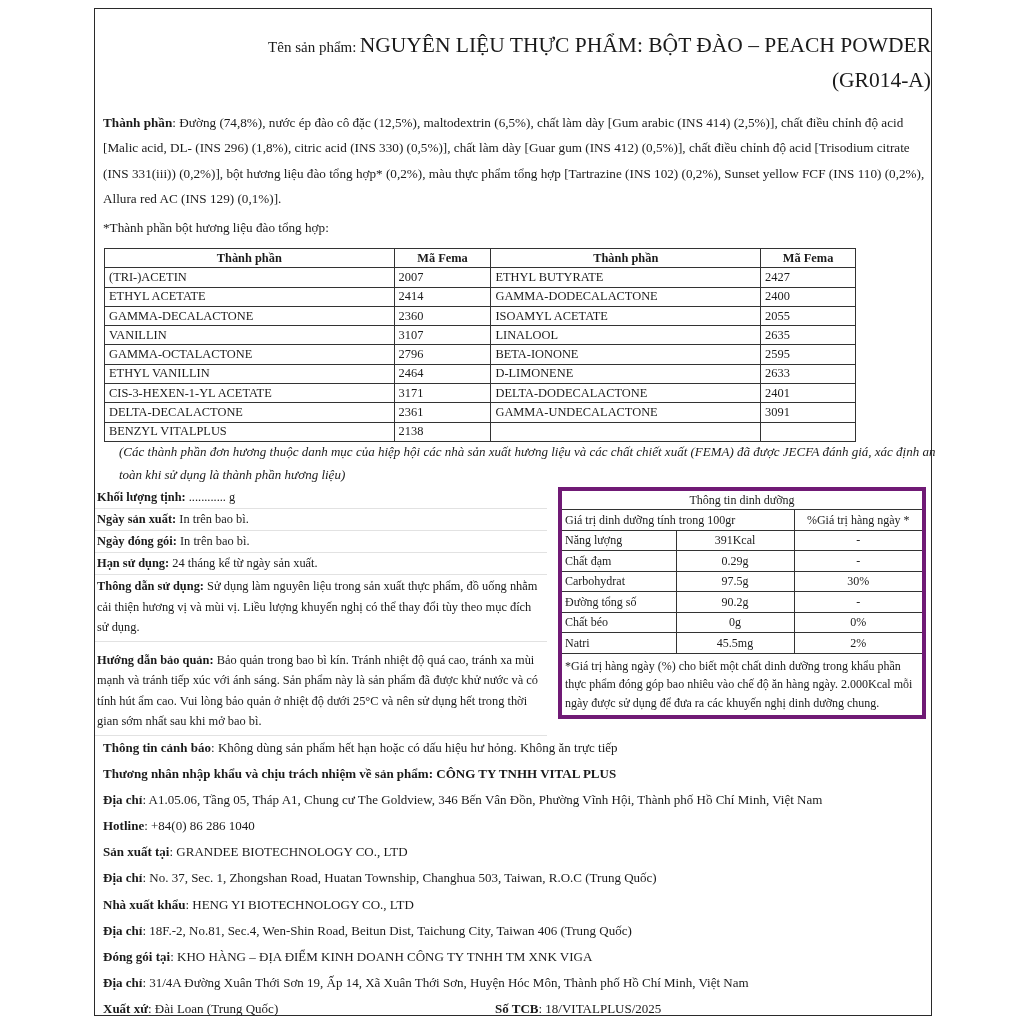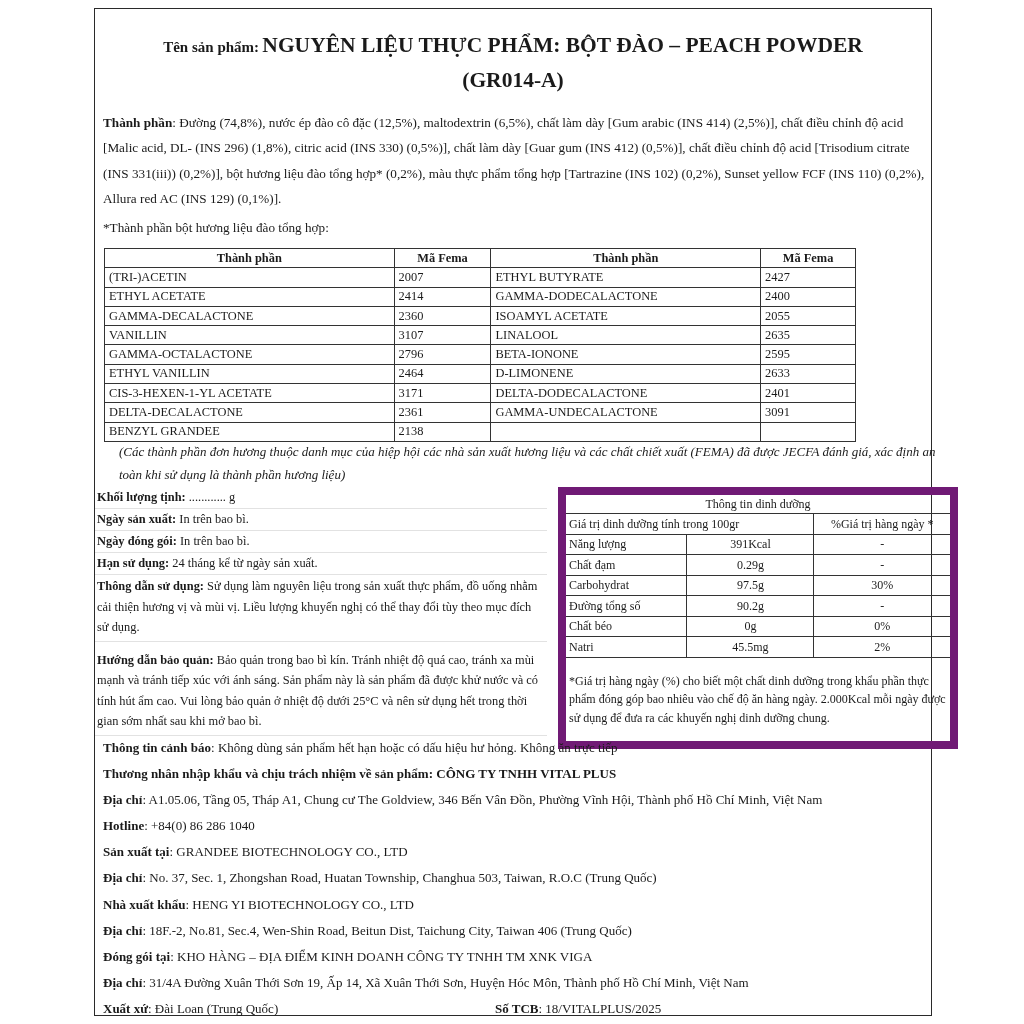--- a/index.html
+++ b/index.html
@@ -3,22 +3,22 @@
 <meta charset="utf-8">
 <style>
   * { box-sizing: border-box; margin: 0; padding: 0; }
   html, body { width: 1024px; height: 1024px; background: #ffffff; overflow: hidden; }
   body { font-family: "Liberation Serif", serif; color: #1a1a1a; font-size: 13.2px; position: relative; }
   .frame {
     position: absolute; left: 94px; top: 8px; width: 838px; height: 1008px;
     border: 1.5px solid #2a2a2a;
   }
   .title {
-    position: absolute; left: 0; top: 20px; width: 100%; text-align: center;
-    font-weight: bold; line-height: 32px;
+    position: absolute; left: 0; top: 20px; width: 100%; text-align: right;
+    font-weight: normal; line-height: 32px;
   }
   .title .prefix { font-size: 15px; }
   .title .main { font-size: 21.5px; }
   .title .code { font-size: 21.5px; display: block; }
   .ingredients {
     position: absolute; left: 8px; top: 101px; width: 825px;
     line-height: 25.4px; font-size: 13.2px;
   }
   .b { font-weight: bold; }
   .flavor-label { position: absolute; left: 8px; top: 211px; font-size: 13.2px; }
@@ -35,26 +35,26 @@
     position: absolute; left: 24px; top: 431px; width: 825px; font-style: italic;
     line-height: 23px; font-size: 13px;
   }
   .info-left {
     position: absolute; left: 0; top: 478px; width: 452px; font-size: 12.4px;
   }
   .info-left .row { border-bottom: 1px solid #e2e2e2; line-height: 21px; padding: 0 2px; }
   .info-left .row.multi { line-height: 20.5px; padding-top: 1px; padding-bottom: 3px; }
   .info-left .row.last { border-bottom: 1px solid #e2e2e2; padding-top: 8px; }
   table.nutri {
-    position: absolute; left: 463px; top: 478px; width: 400px;
-    border-collapse: collapse; font-size: 12px; border: 8px solid #701a75;
+    position: absolute; left: 463px; top: 478px; width: 368px;
+    border-collapse: collapse; font-size: 12px; border: 4px solid #701a75;
   }
   table.nutri td { border: 1px solid #333; height: 20.5px; padding: 0 3px; line-height: 18px; }
   table.nutri td.c { text-align: center; }
-  table.nutri td.note { line-height: 18.5px; padding: 14px 3px; height: auto; }
+  table.nutri td.note { line-height: 18.5px; padding: 3px 3px; height: auto; }
   .lines { position: absolute; left: 8px; top: 726px; width: 825px; font-size: 13px; }
   .lines .ln { line-height: 26.1px; white-space: nowrap; }
   .lines .ln.origin span.tcb { position: absolute; left: 392px; }
 </style>
 </head>
 <body>
 
 <div class="frame">
 
   <div class="title">
@@ -127,21 +127,21 @@
           <td>DELTA-DODECALACTONE</td>
           <td class="code">2401</td>
         </tr>
         <tr>
           <td>DELTA-DECALACTONE</td>
           <td class="code">2361</td>
           <td>GAMMA-UNDECALACTONE</td>
           <td class="code">3091</td>
         </tr>
         <tr>
-          <td>BENZYL GRANDEE</td>
+          <td>BENZYL VITALPLUS</td>
           <td class="code">2138</td>
           <td></td>
           <td class="code"></td>
         </tr>
       </tbody>
   </table>
 
   <div class="fema-note">(Các thành phần đơn hương thuộc danh mục của hiệp hội các nhà sản xuất hương liệu và các chất chiết xuất (FEMA) đã được JECFA đánh giá, xác định an toàn khi sử dụng là thành phần hương liệu)</div>
 
   <div class="info-left">

